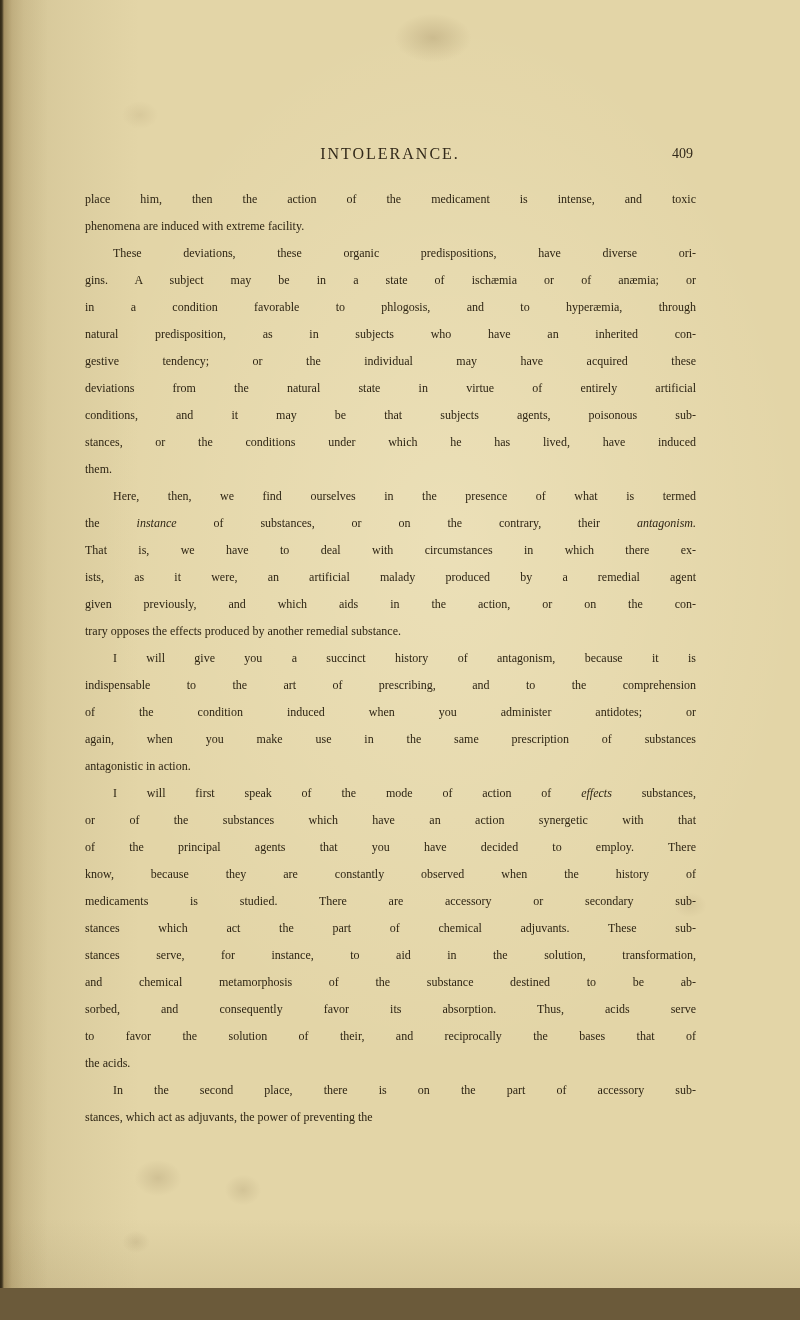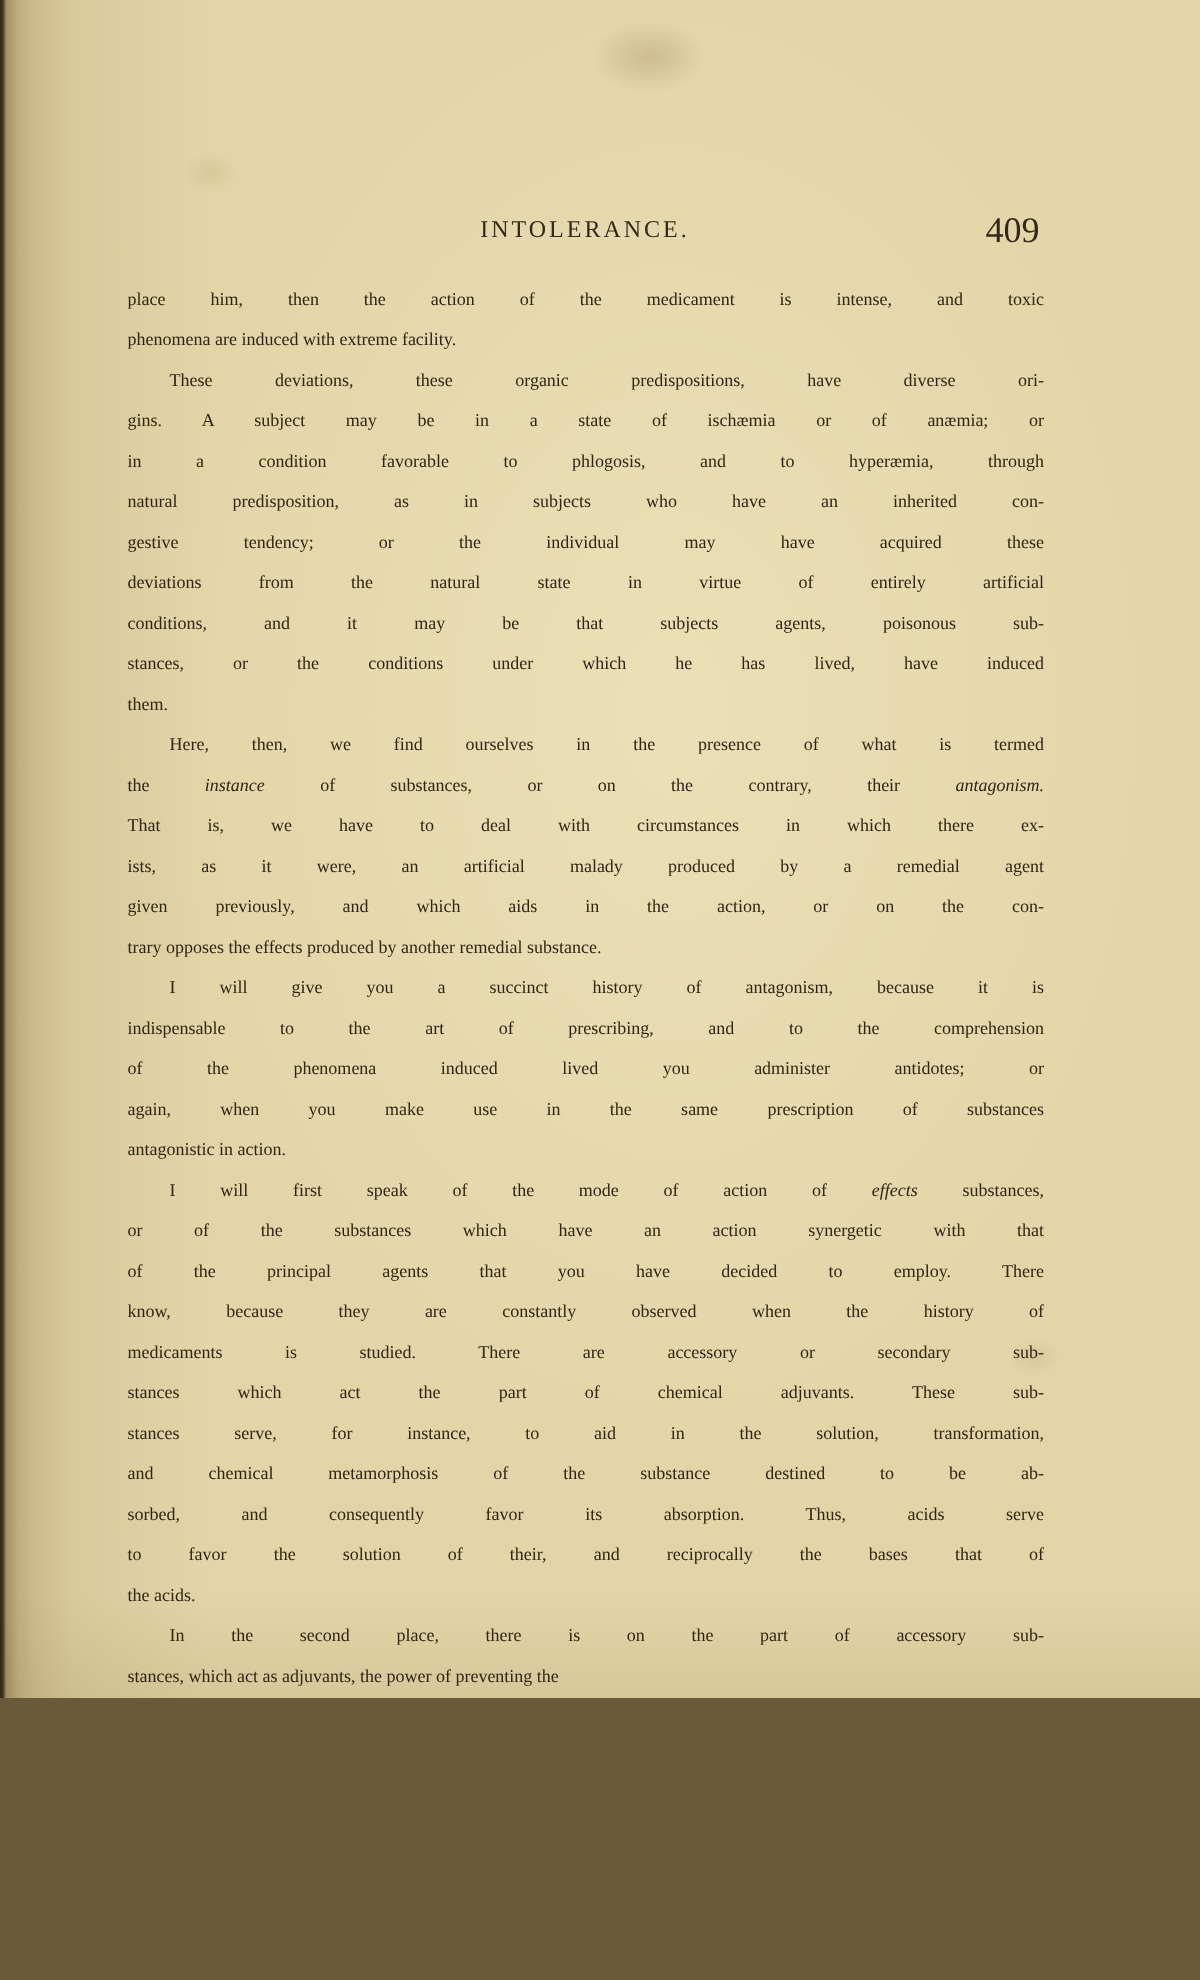--- a/index.html
+++ b/index.html
@@ -3,21 +3,21 @@
 <meta charset="utf-8">
 <style>
   html, body {
     margin: 0;
     padding: 0;
     background: #6b5a3a;
   }
   .page {
     position: relative;
     width: 800px;
-    height: 1132px;
+    height: 1288px;
     overflow: hidden;
     background-color: #e3d5a7;
     background-image:
       
       radial-gradient(ellipse 55px 35px at 433px 38px, rgba(120,95,55,0.22), transparent 70%),
       radial-gradient(ellipse 26px 20px at 140px 115px, rgba(120,95,55,0.10), transparent 70%),
       radial-gradient(ellipse 34px 26px at 158px 1178px, rgba(110,88,52,0.16), transparent 70%),
       radial-gradient(ellipse 26px 22px at 243px 1190px, rgba(110,88,52,0.14), transparent 70%),
       radial-gradient(ellipse 20px 16px at 136px 1242px, rgba(110,88,52,0.12), transparent 70%),
       radial-gradient(ellipse 24px 18px at 690px 905px, rgba(115,92,55,0.10), transparent 70%),
@@ -50,21 +50,21 @@
     text-align: center;
     font-size: 16px;
     letter-spacing: 2px;
     line-height: 26px;
     font-weight: 500;
   }
   .page-number {
     position: absolute;
     right: 2px;
     top: 0;
-    font-size: 24px;
+    font-size: 14px;
     line-height: 26px;
     text-align: center;
   }
   .body-text {
     position: absolute;
     top: 186px;
     left: 85px;
     width: 611px;
     font-family: "Liberation Serif", serif;
     font-size: 12px;
@@ -106,21 +106,21 @@
       <div class="line"><span>stances, or the conditions under which he has lived, have induced</span></div>
       <div class="line para-end"><span>them.</span></div>
       <div class="line indent"><span>Here, then, we find ourselves in the presence of what is termed</span></div>
       <div class="line"><span>the </span><i>instance</i><span> of substances, or on the contrary, their </span><i>antagonism.</i></div>
       <div class="line"><span>That is, we have to deal with circumstances in which there ex-</span></div>
       <div class="line"><span>ists, as it were, an artificial malady produced by a remedial agent</span></div>
       <div class="line"><span>given previously, and which aids in the action, or on the con-</span></div>
       <div class="line para-end"><span>trary opposes the effects produced by another remedial substance.</span></div>
       <div class="line indent"><span>I will give you a succinct history of antagonism, because it is</span></div>
       <div class="line"><span>indispensable to the art of prescribing, and to the comprehension</span></div>
-      <div class="line"><span>of the phenomena induced lived you administer antidotes; or</span></div>
+      <div class="line"><span>of the condition induced when you administer antidotes; or</span></div>
       <div class="line"><span>again, when you make use in the same prescription of substances</span></div>
       <div class="line para-end"><span>antagonistic in action.</span></div>
       <div class="line indent"><span>I will first speak of the mode of action of </span><i>effects</i><span> substances,</span></div>
       <div class="line"><span>or of the substances which have an action synergetic with that</span></div>
       <div class="line"><span>of the principal agents that you have decided to employ.  There</span></div>
       <div class="line"><span>know, because they are constantly observed when the history of</span></div>
       <div class="line"><span>medicaments is studied.  There are accessory or secondary sub-</span></div>
       <div class="line"><span>stances which act the part of chemical adjuvants.  These sub-</span></div>
       <div class="line"><span>stances serve, for instance, to aid in the solution, transformation,</span></div>
       <div class="line"><span>and chemical metamorphosis of the substance destined to be ab-</span></div>

